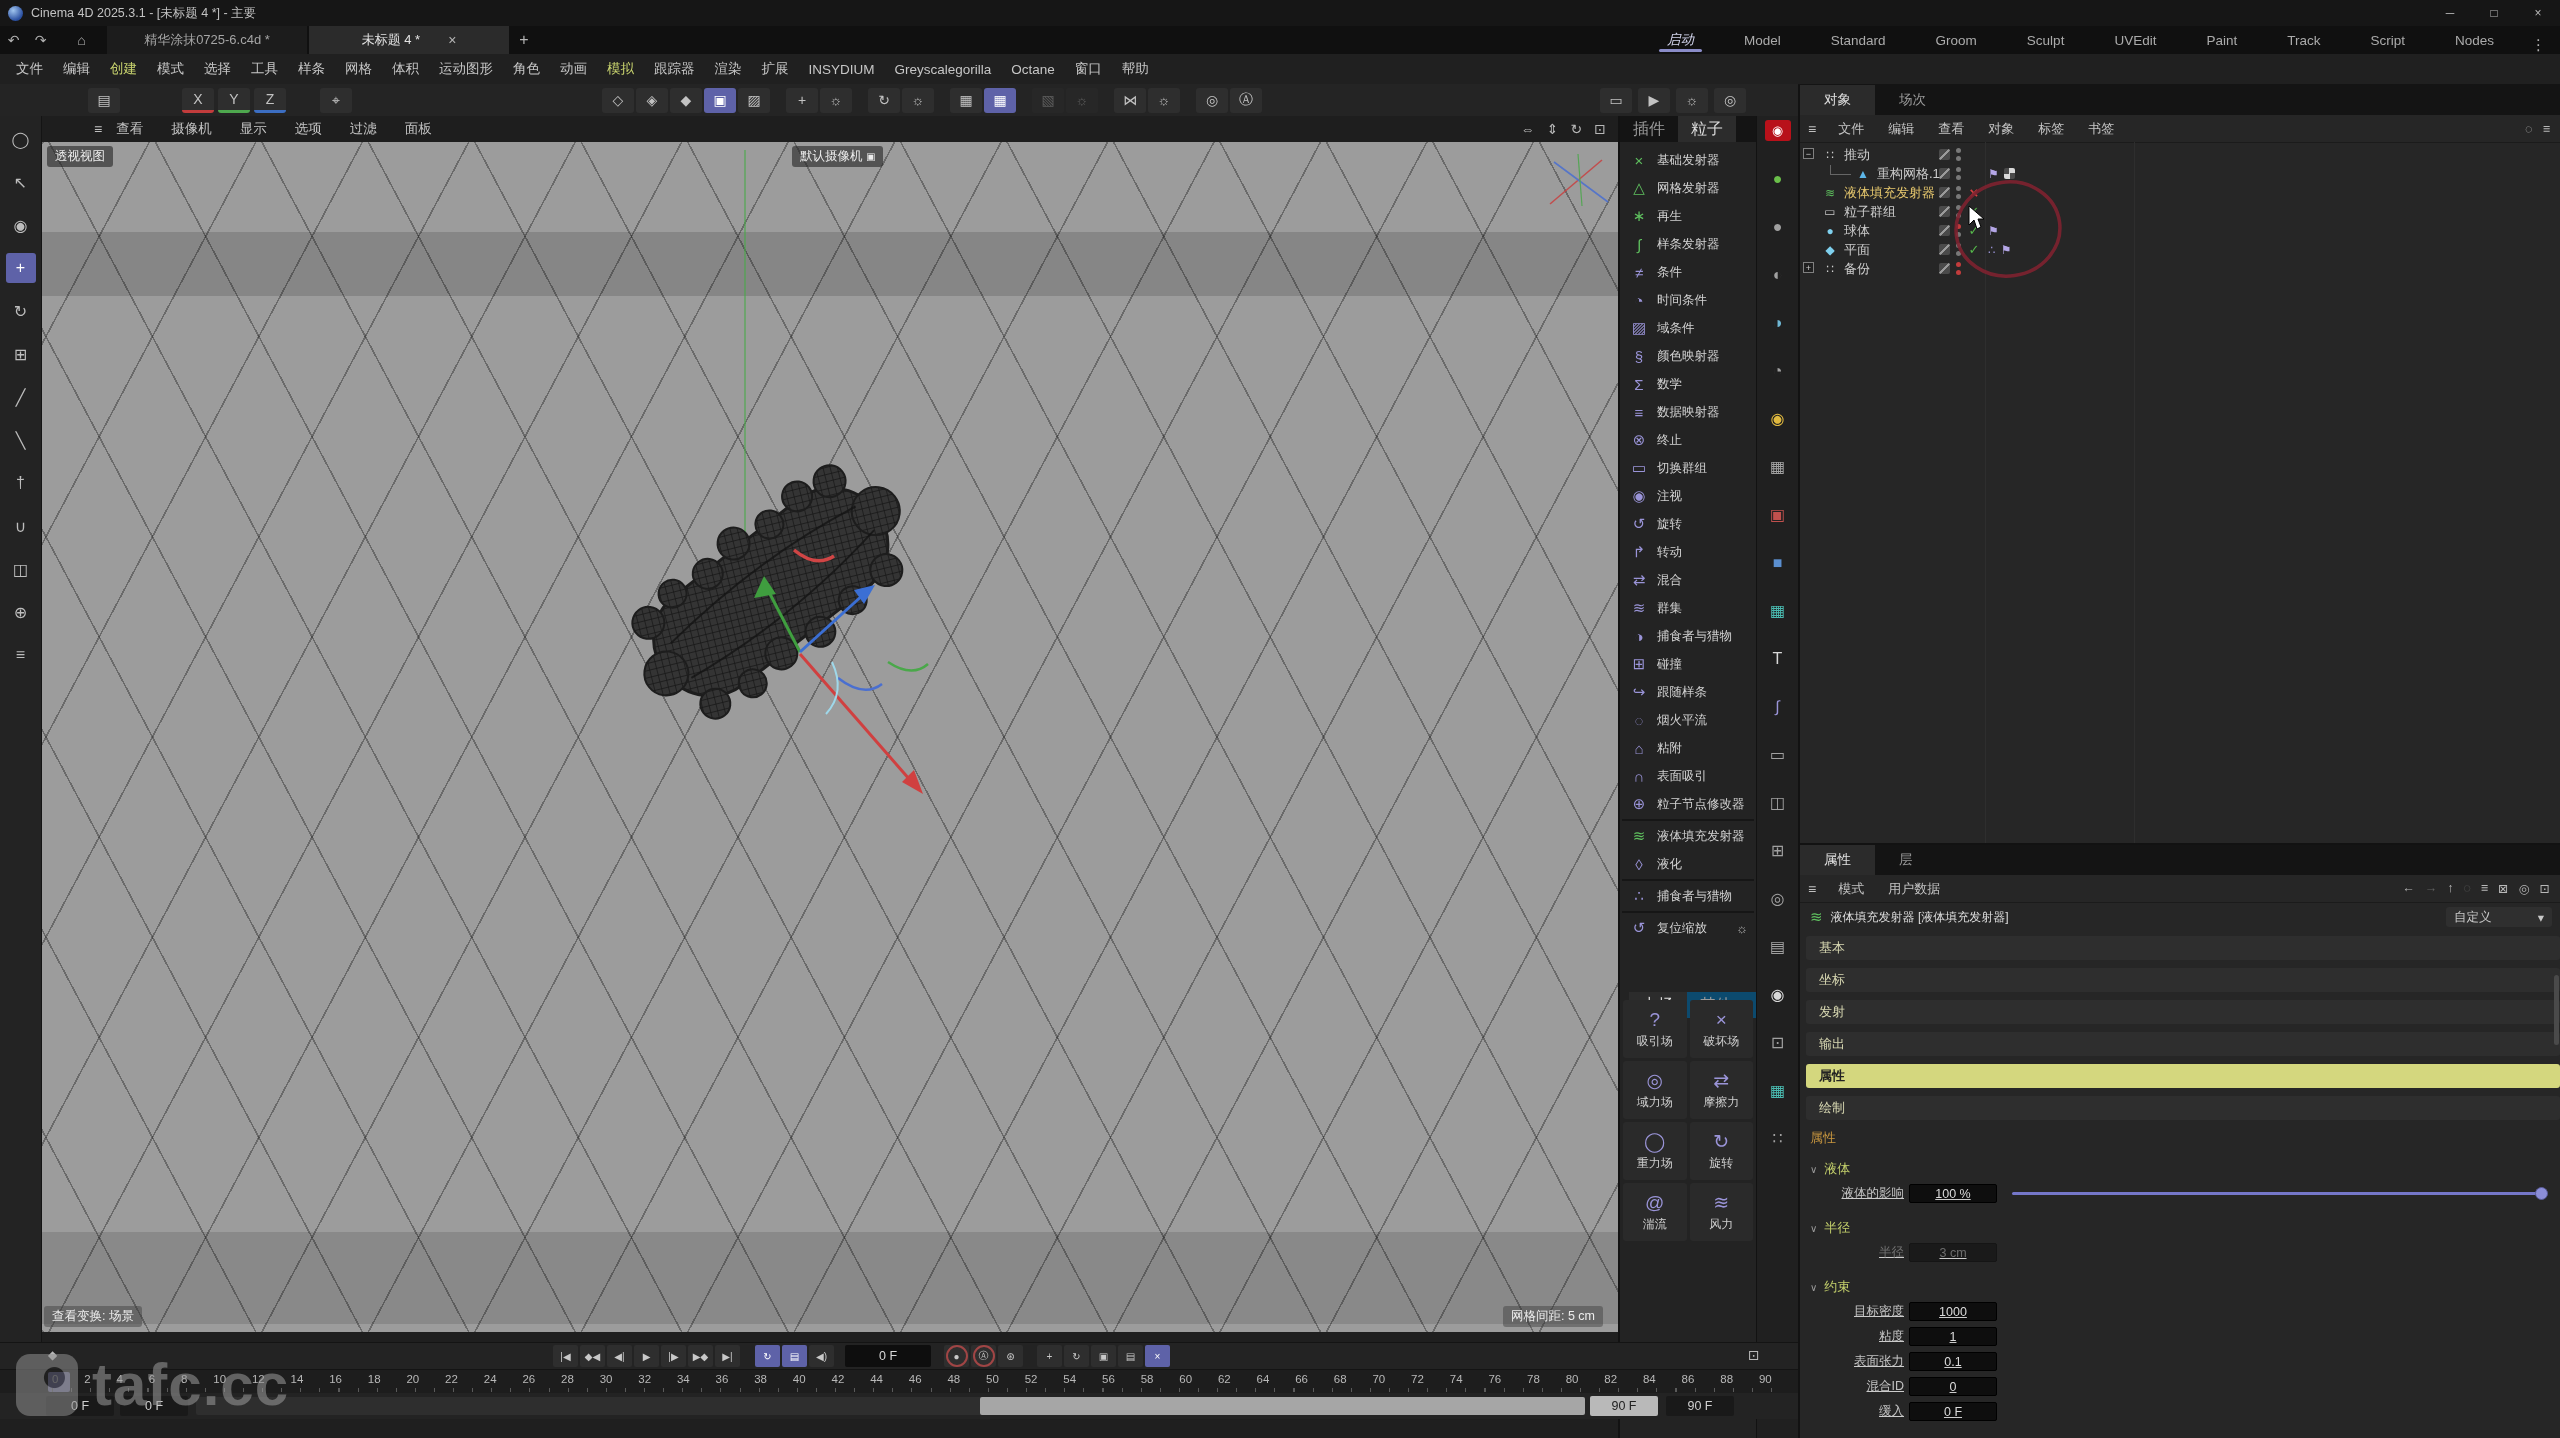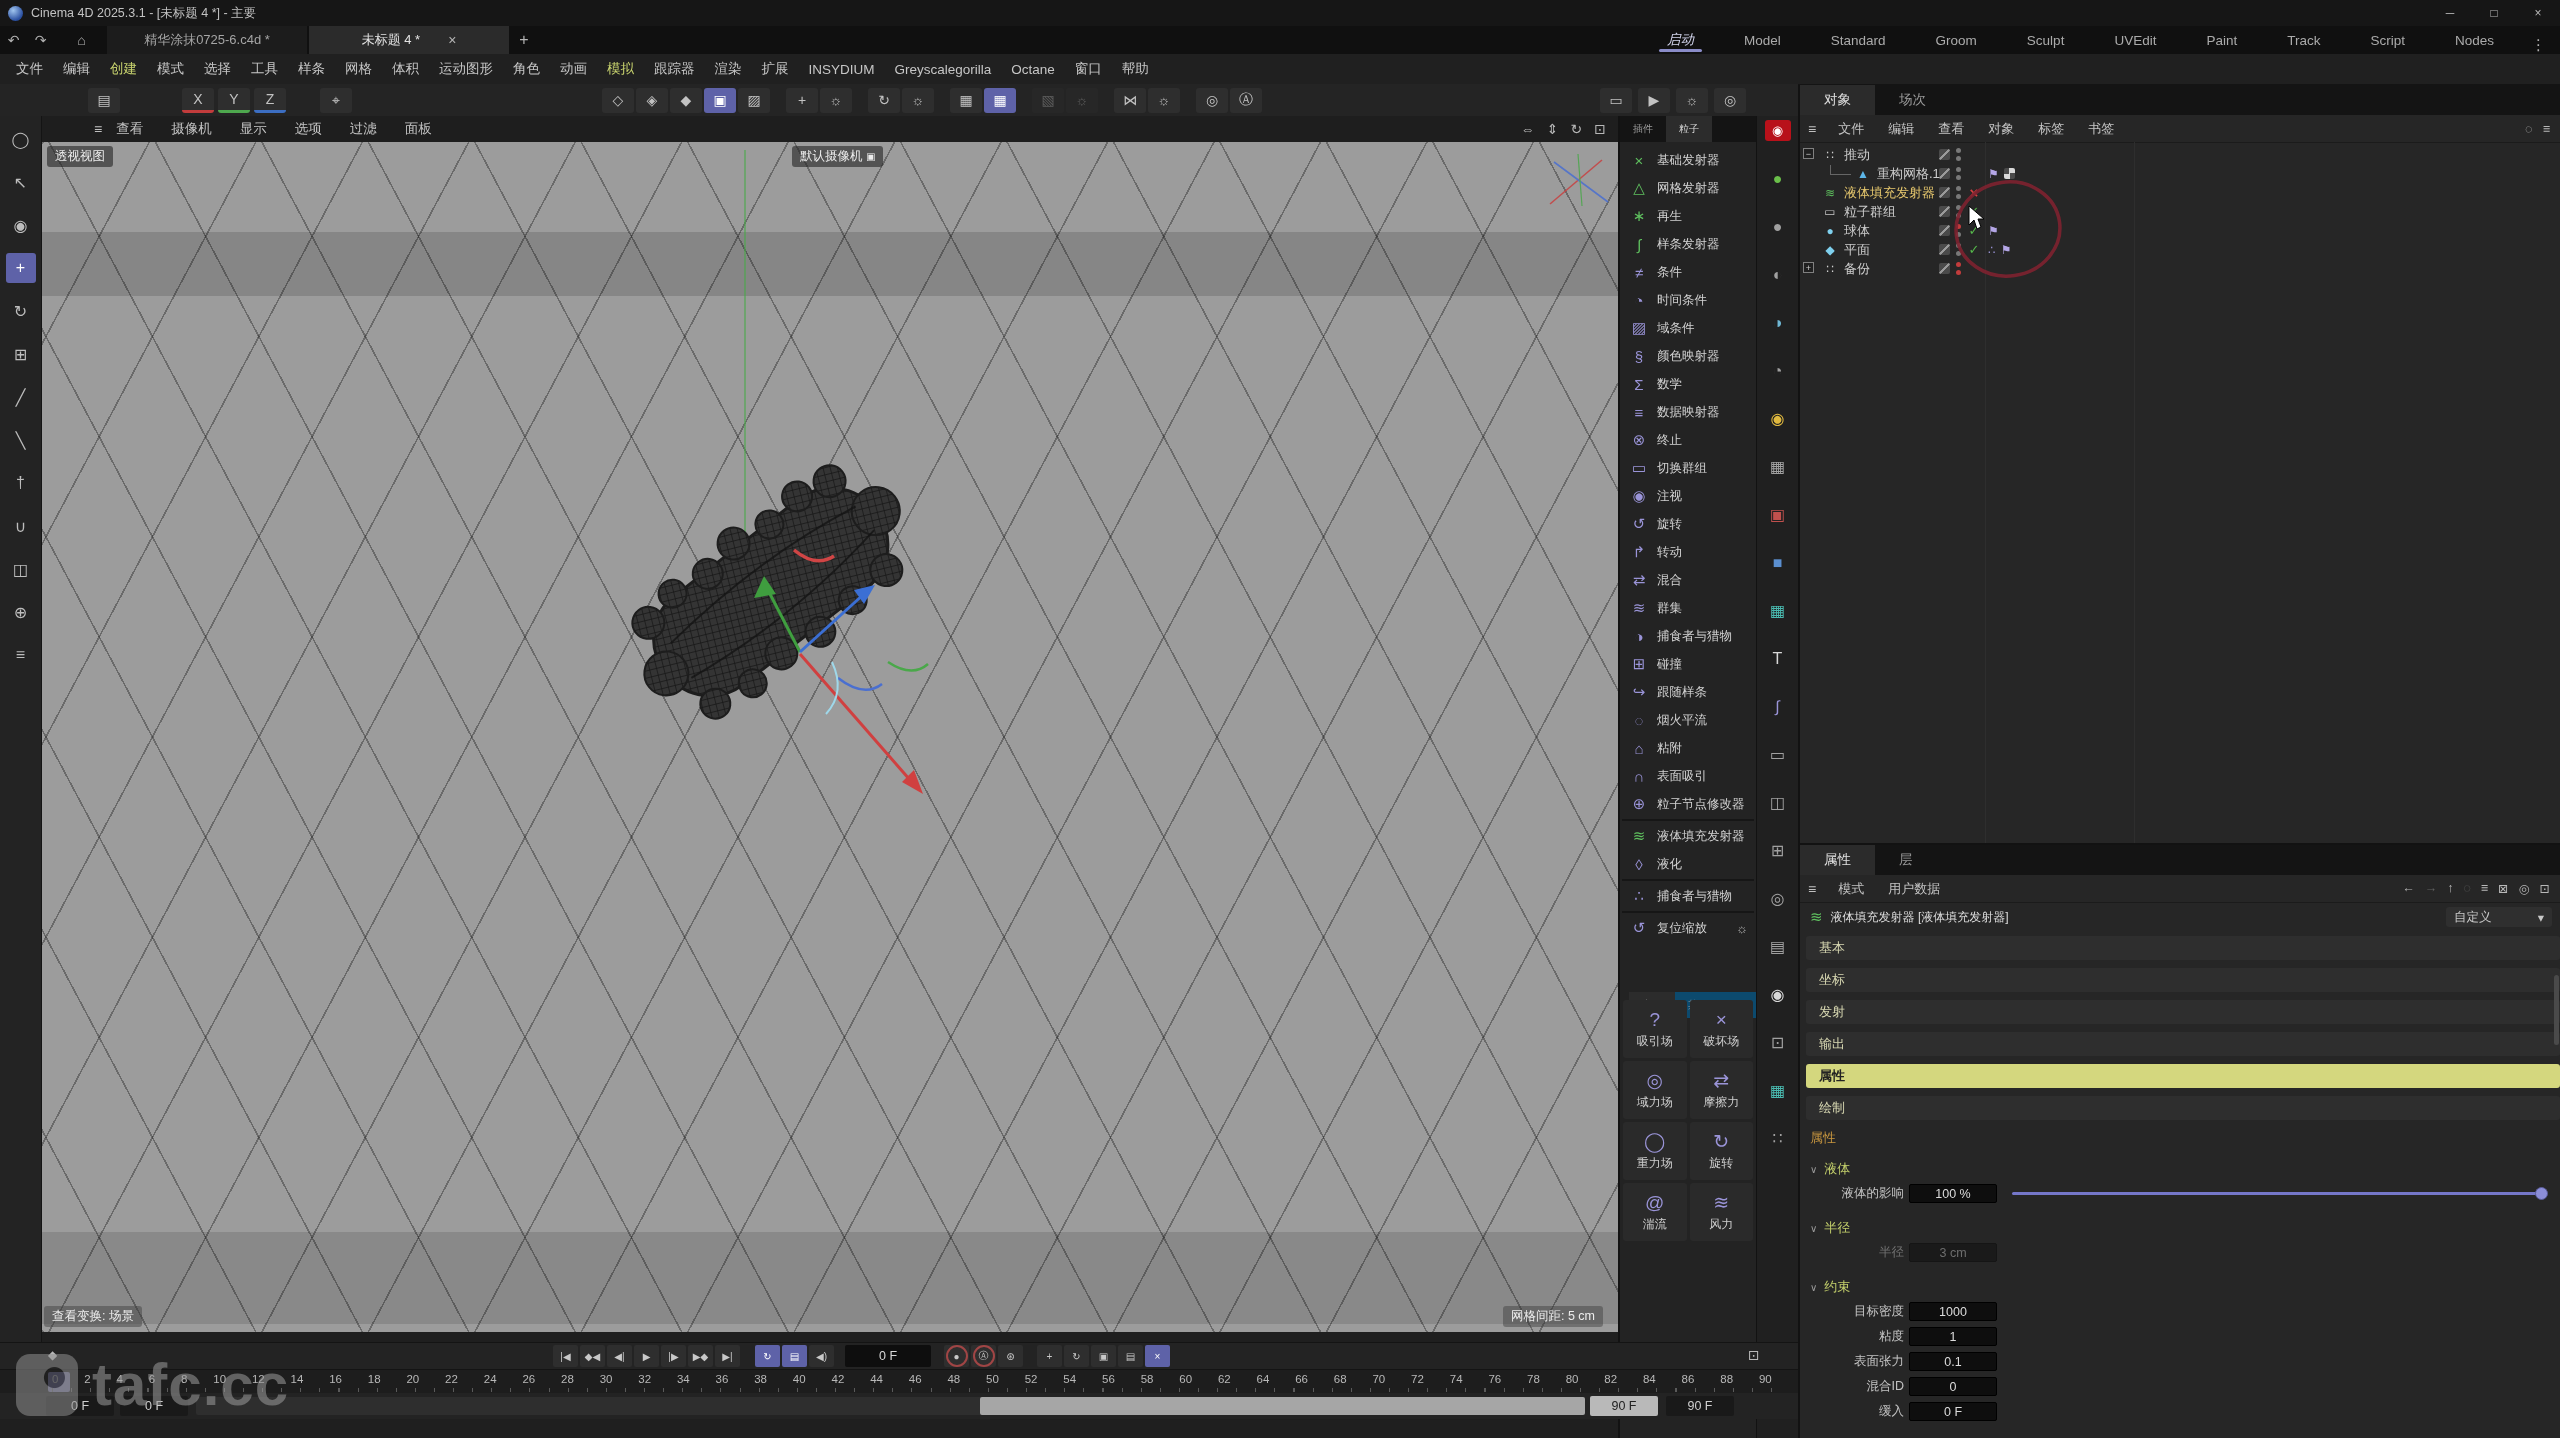--- a/index.html
+++ b/index.html
@@ -55,21 +55,21 @@
   #viewport{position:absolute;left:42px;top:26px;width:1576px;height:1190px;background-color:#9c9c9c;overflow:hidden;
     background-image:repeating-linear-gradient(118deg,rgba(25,25,25,.38) 0 1.6px,transparent 1.6px 94px),
                      repeating-linear-gradient(62deg,rgba(25,25,25,.38) 0 1.6px,transparent 1.6px 94px);}
   .band-top{position:absolute;left:0;right:0;top:90px;height:64px;background:rgba(0,0,0,.14);}
   .band-bottom{position:absolute;left:0;right:0;top:1090px;height:92px;background:rgba(0,0,0,.12);}
   .vplabel{position:absolute;background:rgba(35,35,35,.6);color:#ececec;font-size:12.5px;padding:2px 8px;border-radius:3px;white-space:nowrap;}
   #scene{position:absolute;left:0;top:0;}
   
   #particle-panel{position:absolute;left:1618px;top:0;width:138px;bottom:0;background:#232323;border-left:2px solid #121212;box-sizing:border-box;}
   #pt-tabs{height:26px;display:flex;background:#141414;}
-  .pt{padding:0 13px;line-height:26px;font-size:10px;color:#9a9a9a;}
+  .pt{padding:0 13px;line-height:26px;font-size:16px;color:#9a9a9a;}
   .pt.active{background:#2c2c2c;color:#ddd;}
   #pt-list{position:absolute;top:30px;left:2px;right:2px;}
   .prow{height:28px;display:flex;align-items:center;gap:8px;padding-left:7px;}
   .pico{width:20px;text-align:center;font-size:15px;}
   .plabel{font-size:12.5px;color:#d2d2d2;white-space:nowrap;}
   .pgear{margin-left:auto;margin-right:6px;color:#a8a8a8;font-size:13px;}
   .psep{height:2px;background:#161616;margin:1px 0;}
   #ft-tabs{position:absolute;top:854px;left:9px;right:0;height:26px;display:flex;background:#0c4a6e;margin-top:22px;}
   #ft-grid{position:absolute;top:884px;left:3px;right:3px;display:grid;grid-template-columns:1fr 1fr;gap:3px;}
   .fcell{background:#2a2a2a;border-radius:3px;height:58px;display:flex;flex-direction:column;align-items:center;justify-content:center;gap:2px;}
@@ -122,21 +122,21 @@
   #at-preset{position:absolute;right:8px;top:4px;width:106px;height:20px;background:#2f2f2f;border-radius:3px;display:flex;align-items:center;justify-content:space-between;padding:0 8px;font-size:12.5px;color:#c8c8c8;box-sizing:border-box;}
   #at-sectabs{display:flex;gap:8px;padding:5px 0 5px 6px;flex-direction:column;}
   .stab{height:24px;padding:0 13px;background:#2e2e2e;border-radius:3px;display:flex;align-items:center;font-size:13px;color:#d8d8b2;}
   .stab.active{background:#d4d77e;color:#222;font-weight:bold;}
   #at-group{color:#c9973f;font-size:13px;margin:4px 0 0 10px;}
   #at-sections{position:relative;}
   .sec{margin-top:10px;}
   .sechdr{height:24px;display:flex;align-items:center;gap:7px;padding-left:10px;}
   .caret{color:#999;font-size:10px;}
   .sectitle{color:#c3cf6b;font-size:13px;}
-  .arow{height:25px;display:flex;align-items:center;position:relative;font-size:12.5px;}
+  .arow{height:25px;display:flex;align-items:center;position:relative;font-size:12.5px;text-decoration:underline;}
   .alabel{width:104px;text-align:right;color:#c4c4c4;flex-shrink:0;}
   .alabel.hl{color:#cdd06e;}
   .alabel.un{text-decoration:underline;}
   .alabel.dis{color:#707070;}
   .abox{margin-left:5px;width:88px;height:19px;background:#0e0e0e;border:1px solid #000;border-radius:2px;color:#dcdcdc;display:flex;align-items:center;justify-content:center;font-size:12.5px;box-sizing:border-box;}
   .abox.dis{background:#1a1a1a;color:#6e6e6e;border-color:#151515;}
   .strack{position:absolute;left:212px;right:16px;top:11px;height:3px;background:#7577c9;border-radius:2px;}
   .sknob{position:absolute;right:-4px;top:-5px;width:13px;height:13px;border-radius:50%;background:#8c8ed8;border:1px solid #5a5c9a;box-sizing:border-box;}
   .tseg{position:absolute;left:168px;right:16px;top:2px;height:20px;display:flex;gap:2px;}
   .seg{flex:2;background:#5a5a5a;color:#ececec;display:flex;align-items:center;justify-content:center;font-size:12.5px;border-radius:2px;}

